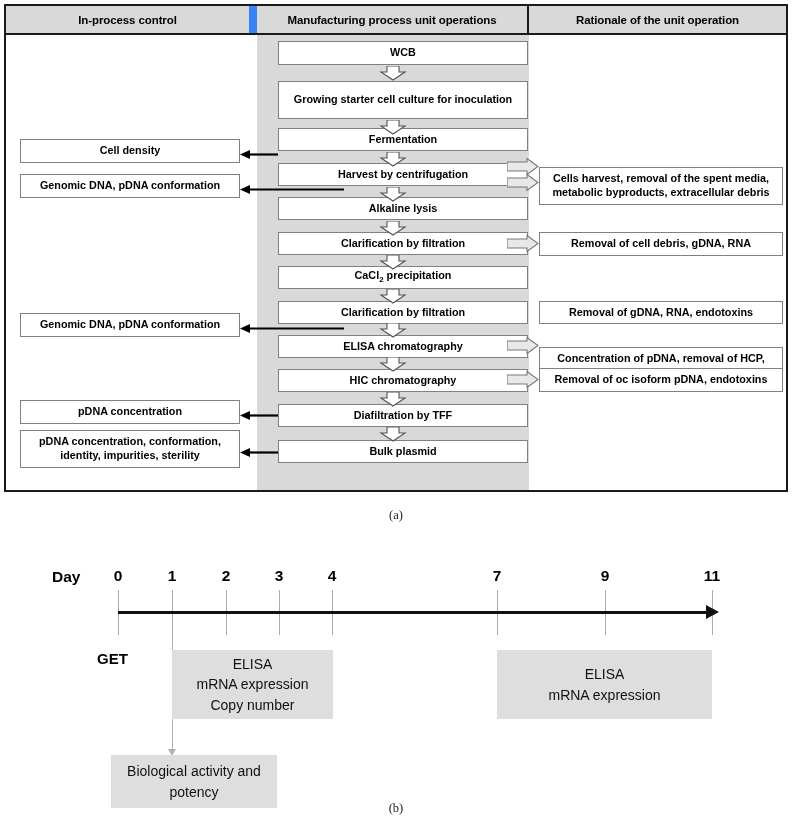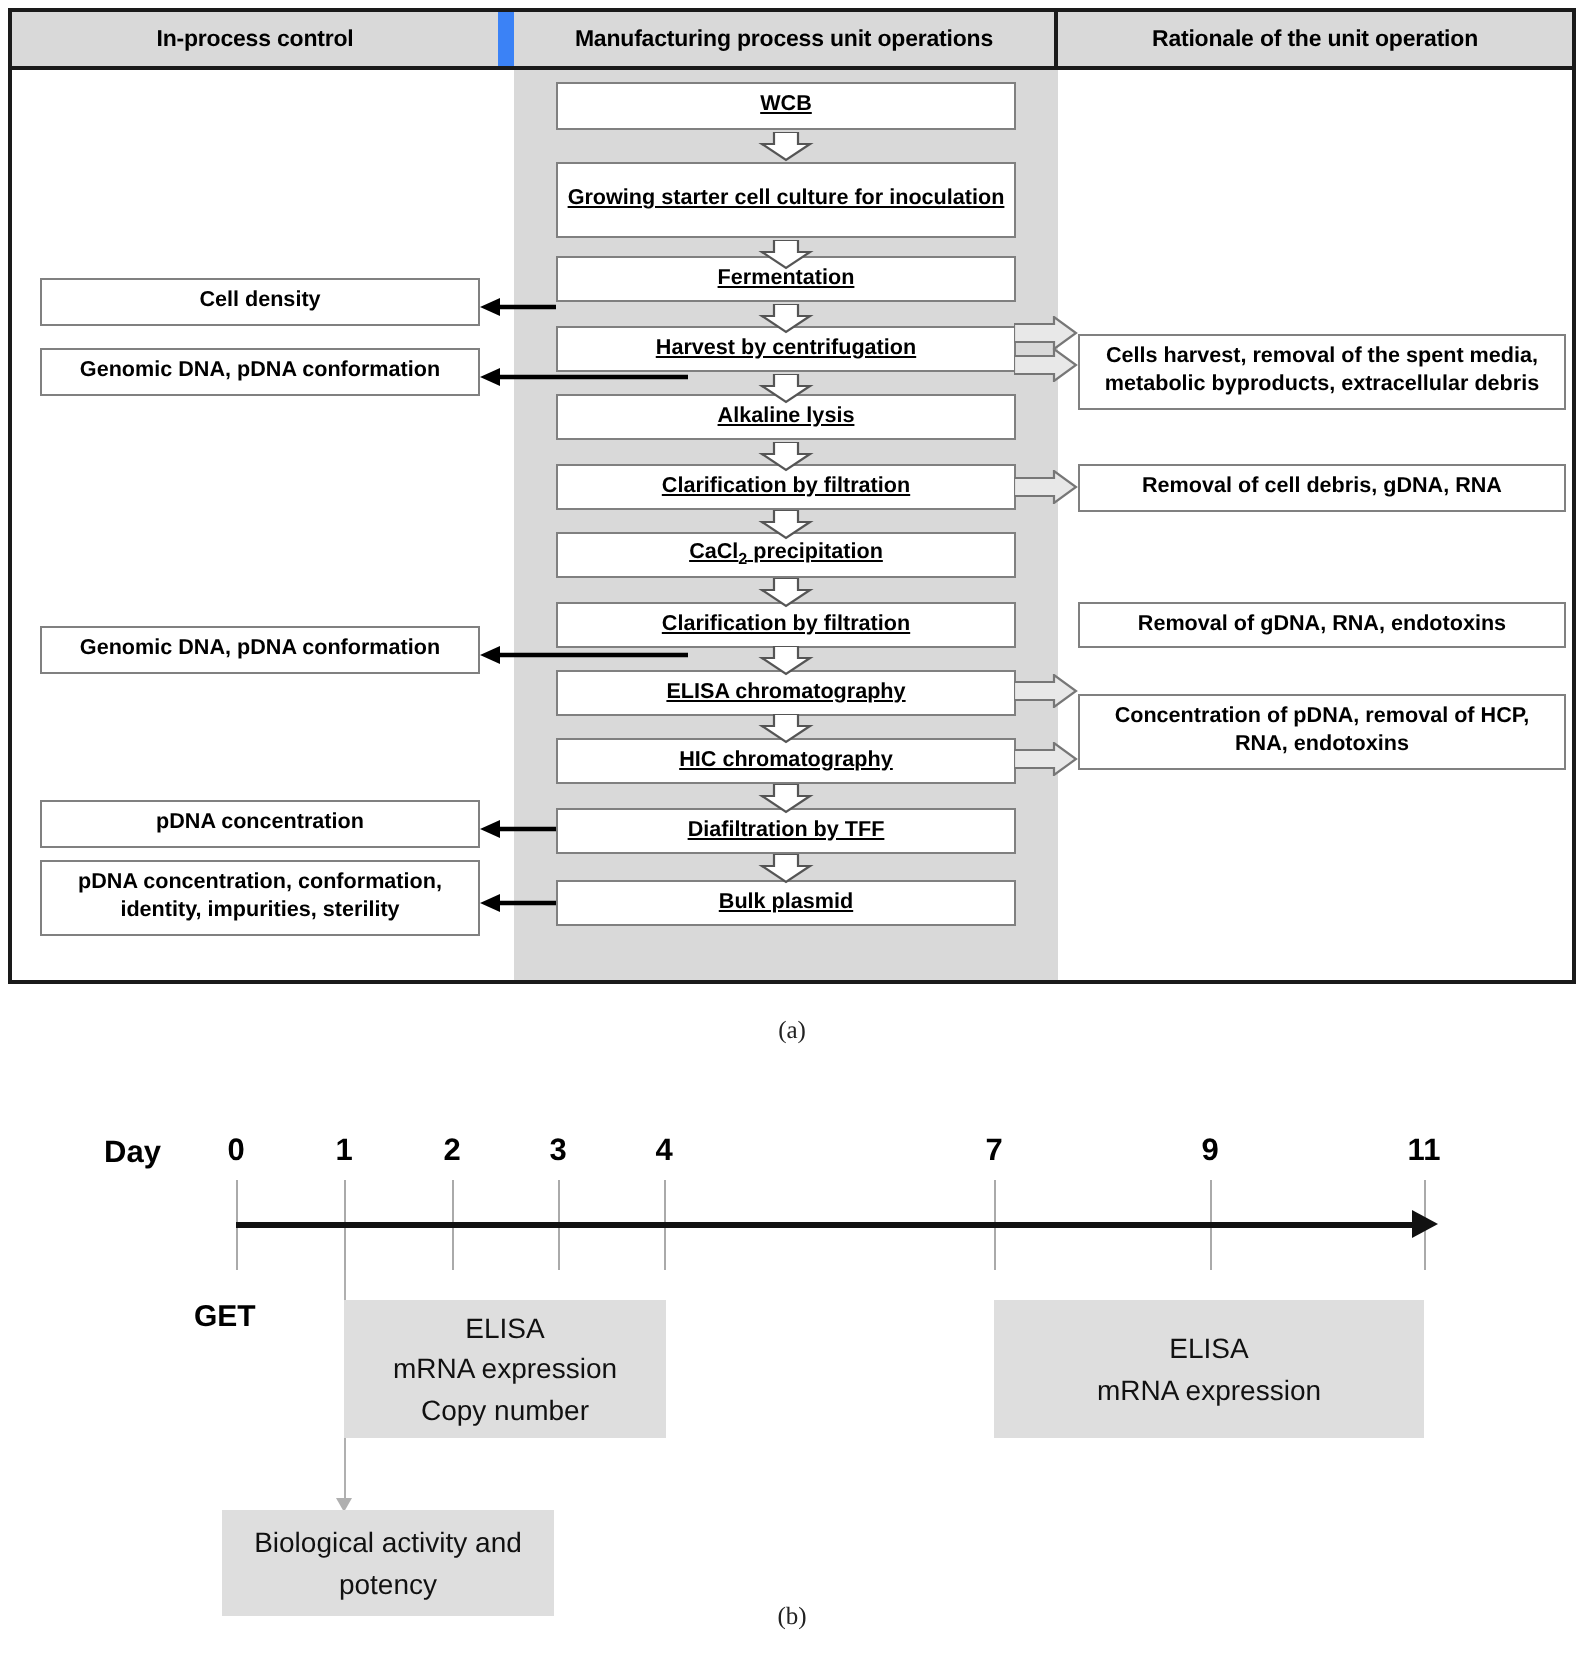--- a/index.html
+++ b/index.html
@@ -44,21 +44,21 @@
     position:absolute;
     background:#ffffff;
     border:1.5px solid #808080;
     box-sizing:border-box;
     display:flex;align-items:center;justify-content:center;
     text-align:center;
     font-size:10.8px;font-weight:bold;
     line-height:1.28;
     padding:1px 4px;
   }
-  .center-box{left:272px;width:230px;text-decoration:underline;}
+  .center-box{left:272px;width:250px;}
   .left-box{left:14px;width:220px;}
   .right-box{left:533px;width:244px;}
 
   
   .downarrow{
     position:absolute;left:373px;width:28px;height:15px;
   }
   
   .rightchev{position:absolute;width:32px;height:17px;}
   
@@ -253,20 +253,21 @@
     <svg width="38" height="11" viewBox="0 0 38 11">
         <line x1="38" y1="5.5" x2="8" y2="5.5" stroke="#000" stroke-width="2.2"></line>
         <polygon points="0,5.5 10,1 10,10" fill="#000"></polygon>
       </svg>
   </div>
 
   <div class="fbox right-box" style="top:161px;height:38px;">Cells harvest, removal of the spent media, metabolic byproducts, extracellular debris</div>
   <div class="fbox right-box" style="top:226px;height:24px;">Removal of cell debris, gDNA, RNA</div>
   <div class="fbox right-box" style="top:295px;height:23px;">Removal of gDNA, RNA, endotoxins</div>
   <div class="fbox right-box" style="top:321px;height:38px;margin-top:20px;">Concentration of pDNA, removal of HCP, RNA, endotoxins</div>
+  <div class="fbox right-box" style="top:362px;height:24px;">Removal of oc isoform pDNA, endotoxins</div>
 
   <div class="rightchev" style="left:501px;top:152px;">
     <svg width="32" height="17" viewBox="0 0 32 17">
         <polygon points="0,4 20,4 20,0.5 31,8.5 20,16.5 20,13 0,13" fill="#e8e8e8" stroke="#777" stroke-width="1.1"></polygon>
       </svg>
   </div>
   <div class="rightchev" style="left:501px;top:168px;">
     <svg width="32" height="17" viewBox="0 0 32 17">
         <polygon points="0,4 20,4 20,0.5 31,8.5 20,16.5 20,13 0,13" fill="#e8e8e8" stroke="#777" stroke-width="1.1"></polygon>
       </svg>

